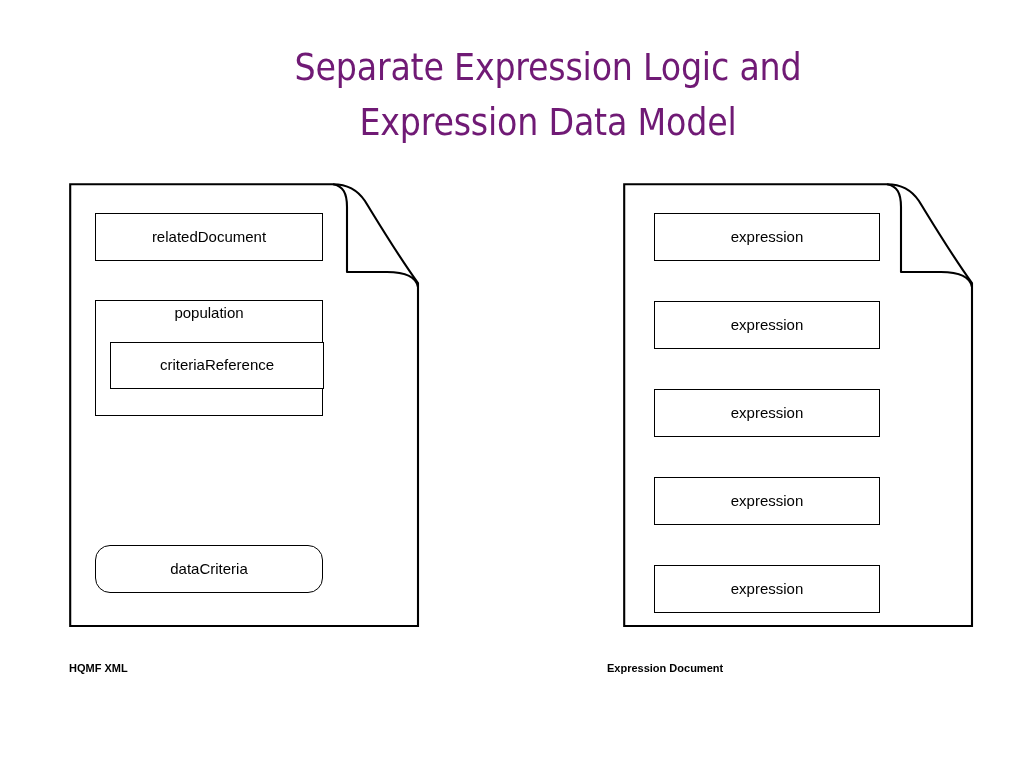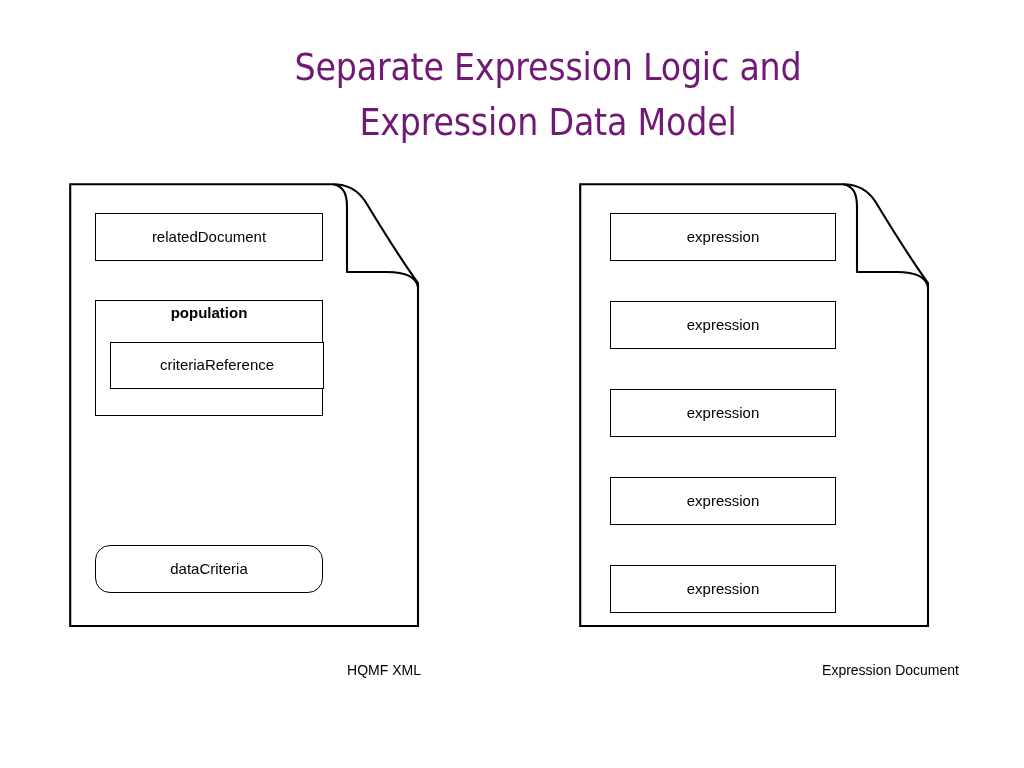--- a/index.html
+++ b/index.html
@@ -76,30 +76,29 @@
   
   .node-box.container {
     display: block;
   }
   .node-box.container > .node-label {
     position: absolute;
     left: 0;
     right: 0;
     top: 4px;
     text-align: center;
-    font-weight: bold;
   }
 
   
   .doc-caption {
     position: absolute;
-    text-align: right;
+    text-align: left;
     font-family: "Liberation Sans", sans-serif;
-    font-size: 14px;
-    font-weight: 400;
+    font-size: 11px;
+    font-weight: 700;
     color: #000000;
     white-space: nowrap;
   }
 </style>
 </head>
 <body>
 
 <div class="slide">
 
   <div class="slide-title">Separate Expression Logic and
@@ -137,21 +136,21 @@
     </div>
 
 
     <div class="node-box" style="left:26px; top:362px; width:228px; height:48px;border-radius:15px;">
       <span class="node-label">dataCriteria</span>
     </div>
   </div>
 
   <div class="doc-caption" style="left:69px; top:662px; width:352px;">HQMF XML</div>
 
-  <div class="doc" style="left:579px; top:183px; width:352px; height:446px;">
+  <div class="doc" style="left:623px; top:183px; width:352px; height:446px;">
 
     <svg class="doc-shape" width="356" height="450" viewBox="0 0 356 450" aria-hidden="true">
       <path d="M 1.2 1.2
                L 264 1.2
                C 278 1.2 288 6 296 18
                C 312 44 330 74 349 100
                L 349 443
                L 1.2 443
                Z" fill="#ffffff" stroke="#000000" stroke-width="2.1" stroke-linejoin="miter" stroke-linecap="butt"></path>
       <path d="M 264 1.2

